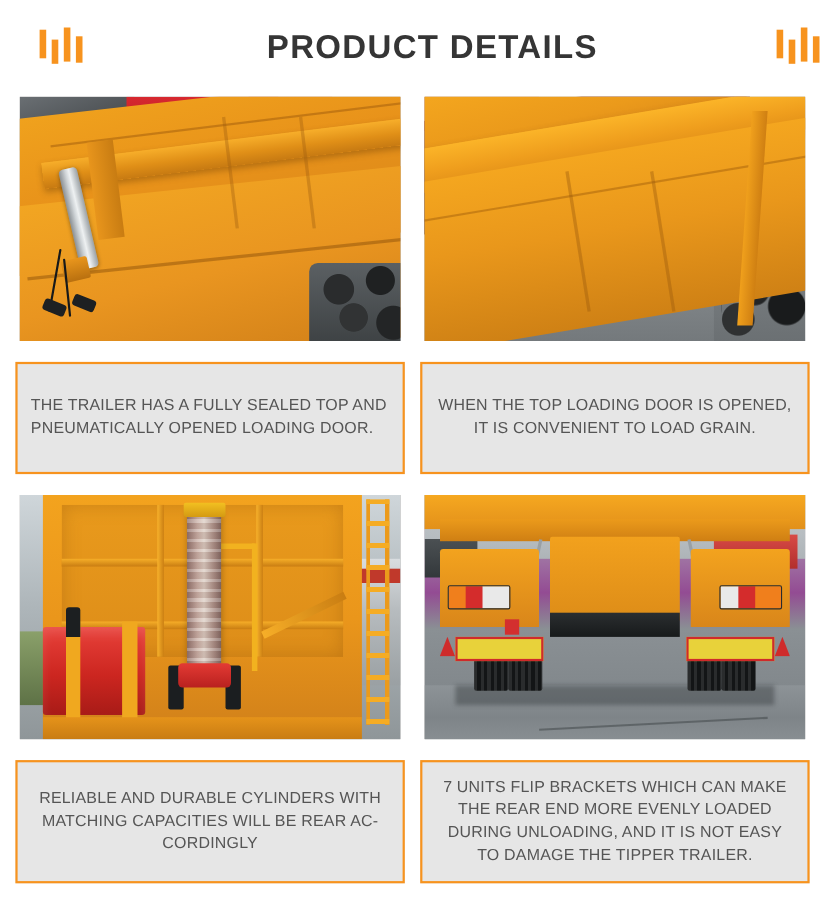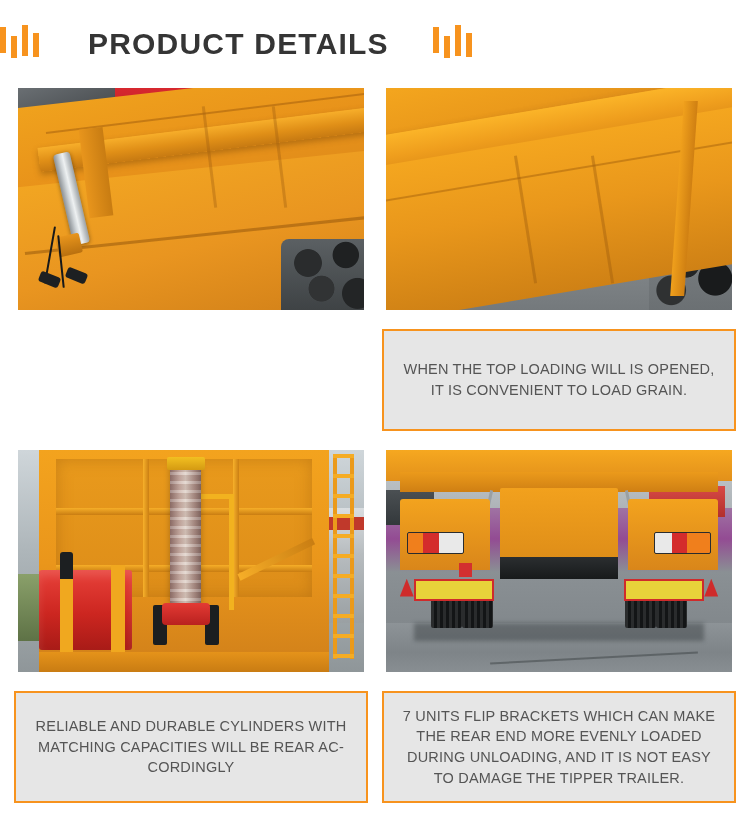--- a/index.html
+++ b/index.html
@@ -12,22 +12,22 @@
     background: #ffffff;
     font-family: "Liberation Sans", sans-serif;
     overflow: hidden;
   }
 
   
   .header {
     height: 88px;
     display: flex;
     align-items: center;
-    justify-content: flex-start;
-    gap: 44px;
+    justify-content: space-between;
+    padding-left: 36px;
   }
   .bars {
     display: flex;
     align-items: flex-start;
     gap: 5px;
     height: 38px;
     width: 44px;
   }
   .bars i {
     display: block;
@@ -327,20 +327,23 @@
         <div class="L p1-bracket"></div>
         <div class="L p1-cyl"></div>
         <div class="L p1-cyl-end"></div>
         <div class="L p1-hose1"></div>
         <div class="L p1-hose2"></div>
         <div class="L p1-fit1"></div>
         <div class="L p1-fit2"></div>
         <div class="L p1-tires"></div>
       </div>
     </div>
+    <div class="caption">
+      <div class="cap-text align-left">THE TRAILER HAS A FULLY SEALED TOP AND PNEUMATICALLY OPENED LOADING DOOR.</div>
+    </div>
   </div>
 
   <div class="cell row1">
     <div class="photo-wrap">
       <div class="scene">
         <div class="L p2-bg"></div>
         <div class="L p2-shelf"></div>
         <div class="L p2-ground"></div>
         <div class="L p2-tires"></div>
         <div class="L p2-red"></div>
@@ -350,21 +353,21 @@
         <div class="L p2-lidL"></div>
         <div class="L p2-sideTop"></div>
         <div class="L p2-sideBody"></div>
         <div class="L p2-seamA"></div>
         <div class="L p2-v1" style="left:40%"></div>
         <div class="L p2-v1" style="left:62%"></div>
         <div class="L p2-rearpost"></div>
       </div>
     </div>
     <div class="caption">
-      <div class="cap-text align-center">WHEN THE TOP LOADING WILL IS OPENED, IT IS CONVENIENT TO LOAD GRAIN.</div>
+      <div class="cap-text align-center">WHEN THE TOP LOADING DOOR IS OPENED, IT IS CONVENIENT TO LOAD GRAIN.</div>
     </div>
   </div>
 
   <div class="cell row2">
     <div class="photo-wrap">
       <div class="scene">
         <div class="L p3-bg"></div>
         <div class="L p3-trees"></div>
         <div class="L p3-bld"></div>
         <div class="L p3-bldred"></div>

